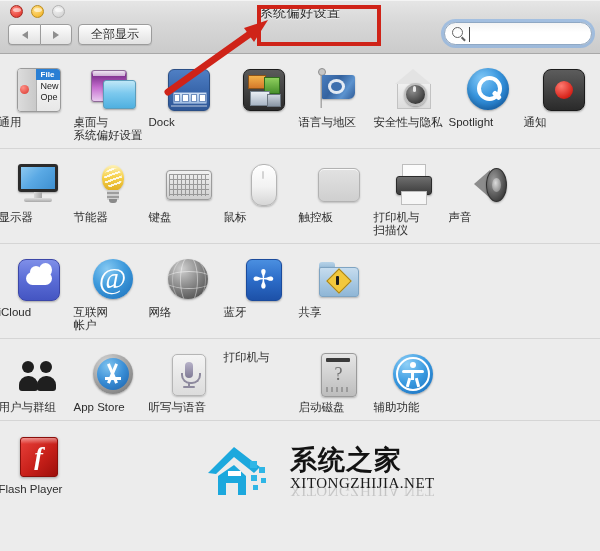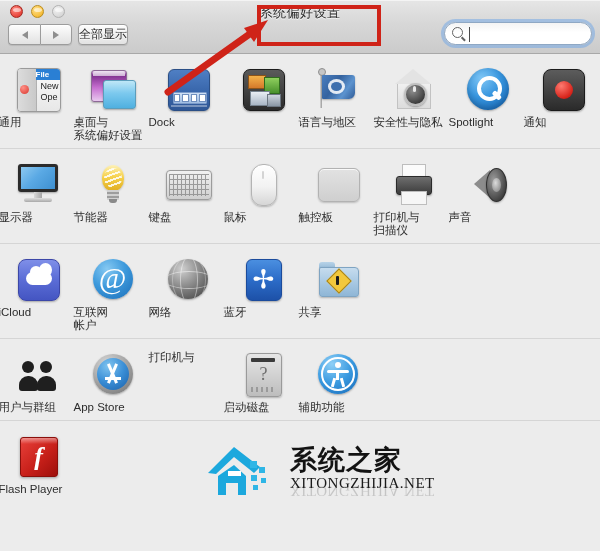--- a/index.html
+++ b/index.html
@@ -42,21 +42,21 @@
     display:flex;align-items:center;justify-content:center;
     box-shadow:0 1px 1px rgba(0,0,0,.10),inset 0 1px 0 rgba(255,255,255,.9);
   }
   .navbtn.left{border-radius:4px 0 0 4px;border-right:none;}
   .navbtn.right{border-radius:0 4px 4px 0;}
   .tri{width:0;height:0;border-top:4px solid transparent;border-bottom:4px solid transparent;}
   .tri-l{border-right:6px solid #8e8e8e;}
   .tri-r{border-left:6px solid #8e8e8e;}
 
   .showall{
-    position:absolute;left:78px;top:24px;height:21px;padding:0 0;box-sizing:border-box;
+    position:absolute;left:78px;top:24px;height:21px;padding:0 12px;box-sizing:border-box;
     background:linear-gradient(to bottom,#fdfdfd,#e2e2e2);
     border:1px solid #9c9c9c;border-radius:4px;
     font-size:12px;color:#2a2a2a;line-height:19px;
     box-shadow:0 1px 1px rgba(0,0,0,.10),inset 0 1px 0 rgba(255,255,255,.9);
     text-shadow:0 1px 0 rgba(255,255,255,.8);
   }
 
   .searchwrap{
     position:absolute;right:8px;top:22px;width:148px;height:23px;
     border-radius:12px;
@@ -97,21 +97,21 @@
   }
 
   
   .ic-general{
     width:42px;height:42px;margin:2px;border-radius:4px;
     background:linear-gradient(to bottom,#fbfbfb,#e7e7e7);
     border:1px solid #9a9a9a;overflow:hidden;position:relative;
     box-shadow:0 1px 2px rgba(0,0,0,.25);
   }
   .ic-general .fbar{position:absolute;right:0;top:0;width:24px;height:11px;background:#2a7fd4;
-    color:#fff;font-size:8px;text-align:left;line-height:11px;font-weight:bold;}
+    color:#fff;font-size:8px;text-align:center;line-height:11px;font-weight:bold;}
   .ic-general .ftxt{position:absolute;right:1px;top:12px;font-size:9px;color:#222;line-height:11px;text-align:left;}
   .ic-general .lpane{position:absolute;left:0;top:0;width:18px;height:42px;background:linear-gradient(to right,#dcdcdc,#c9c9c9);border-right:1px solid #b0b0b0;}
   .ic-general .dot{position:absolute;left:2px;top:16px;width:9px;height:9px;border-radius:50%;
     background:radial-gradient(circle at 35% 30%,#ff8f86,#d8372e);}
 
   .ic-desktop{width:44px;height:38px;margin:4px 1px;position:relative;}
   .ic-desktop .back{position:absolute;left:0;top:0;width:34px;height:30px;border-radius:3px;
     background:linear-gradient(to bottom,#dcb9e6 0%,#7f2f8e 14%,#c66fd0 55%,#e9c9ef 100%);
     border:1px solid #8d6a96;box-shadow:0 1px 2px rgba(0,0,0,.3);}
   .ic-desktop .back:before{content:"";position:absolute;left:1px;top:0;width:32px;height:5px;
@@ -628,20 +628,31 @@
             <div class="ic-as">
                 <div class="inner"></div>
                 <div class="a1"></div>
                 <div class="a2"></div>
                 <div class="a3"></div>
               </div>
           </div>
           <div class="lbl">App Store</div>
         </div>
 
+        <div class="cell">
+          <div class="icon">
+            <div class="ic-mic">
+                <div class="cap"></div>
+                <div class="arc"></div>
+                <div class="st"></div>
+                <div class="ft"></div>
+              </div>
+          </div>
+          <div class="lbl">听写与语音</div>
+        </div>
 
         <div class="cell">
           <div class="lbl">打印机与</div>
         </div>
 
         <div class="cell">
           <div class="icon">
             <div class="ic-disk">
                 <div class="top"></div>
                 <div class="q">?</div>

